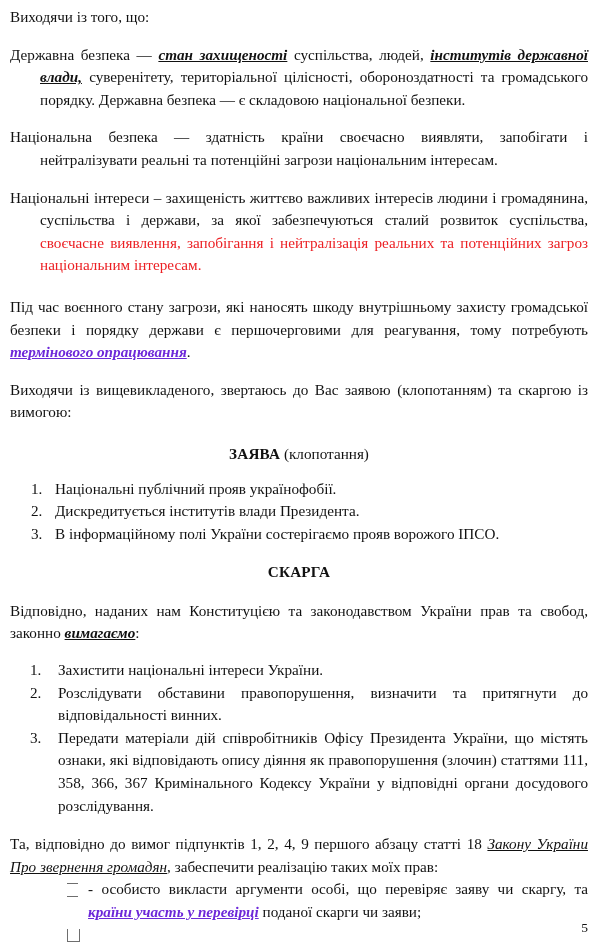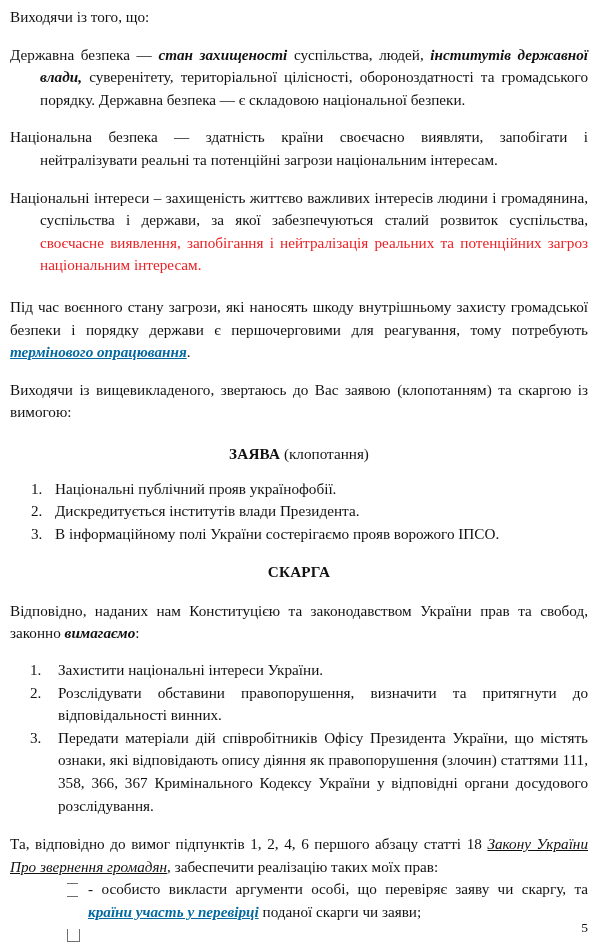--- a/index.html
+++ b/index.html
@@ -50,30 +50,31 @@
     text-indent: 0;
   }
   .tight { margin-bottom: 0; }
   .gap-m { margin-bottom: 14px; }
   .gap-l { margin-bottom: 19px; }
 
   
   .bi-u {
     font-weight: bold;
     font-style: italic;
+    text-decoration: underline;
   }
   .i-u {
     font-style: italic;
     text-decoration: underline;
   }
   .red {
     color: #ec2024;
   }
   .red-bi-u {
-    color: #0369a1;
+    color: #6d28d9;
     font-weight: bold;
     font-style: italic;
     text-decoration: underline;
   }
 
   
   .heading {
     text-align: center;
     font-size: 15.2px;
     line-height: 22.6px;
@@ -233,21 +234,21 @@
         <span class="marker">2.</span><span>Розслідувати обставини правопорушення, визначити та притягнути до відповідальності винних.</span>
       </li>
       <li>
         <span class="marker">3.</span><span>Передати матеріали дій співробітників Офісу Президента України, що містять ознаки, які відповідають опису діяння як правопорушення (злочин) статтями 111, 358, 366, 367 Кримінального Кодексу України у відповідні органи досудового розслідування.</span>
       </li>
     </ol>
 
     <div class="spacer-16"></div>
 
     <p class="para flush tight">
-      <span>Та, відповідно до вимог підпунктів 1, 2, 4, 6 першого абзацу статті 18  </span><span class="i-u">Закону України Про звернення громадян</span><span>, забеспечити реалізацію таких моїх прав:</span>
+      <span>Та, відповідно до вимог підпунктів 1, 2, 4, 9 першого абзацу статті 18  </span><span class="i-u">Закону України Про звернення громадян</span><span>, забеспечити реалізацію таких моїх прав:</span>
     </p>
 
     <ul class="box-list">
       <li>
         <span class="boxmark g-equals"></span><span>- особисто викласти аргументи особі, що перевіряє заяву чи скаргу, та </span><span class="red-bi-u">країни участь у перевірці</span><span> поданої скарги чи заяви;</span>
       </li>
       <li>
         <span class="boxmark g-u"></span>
       </li>
 

